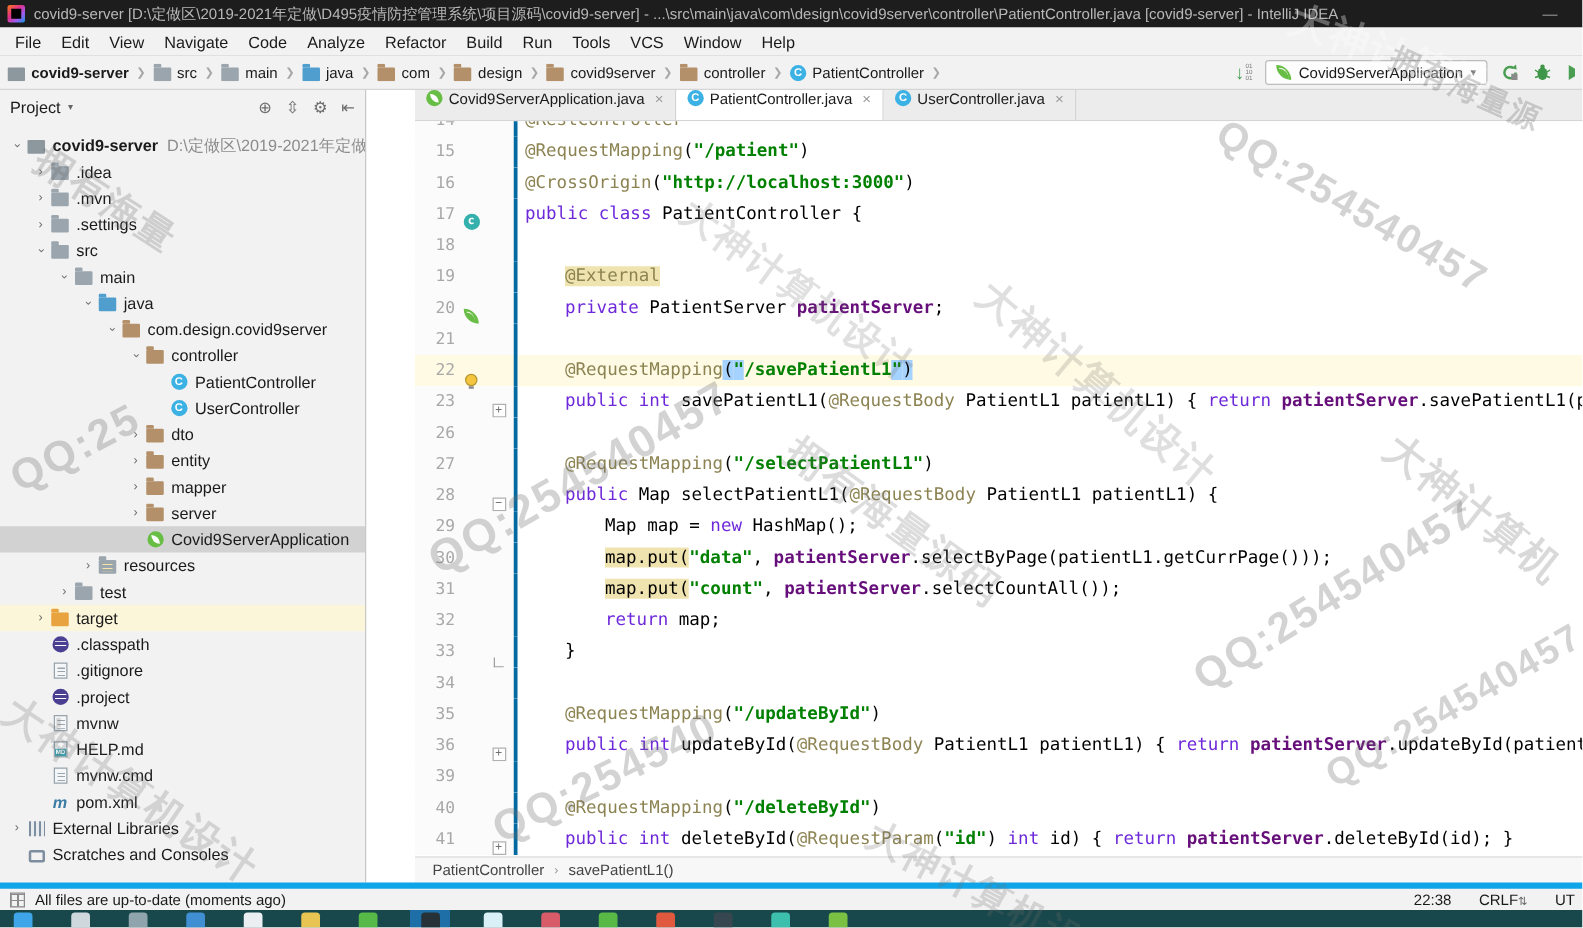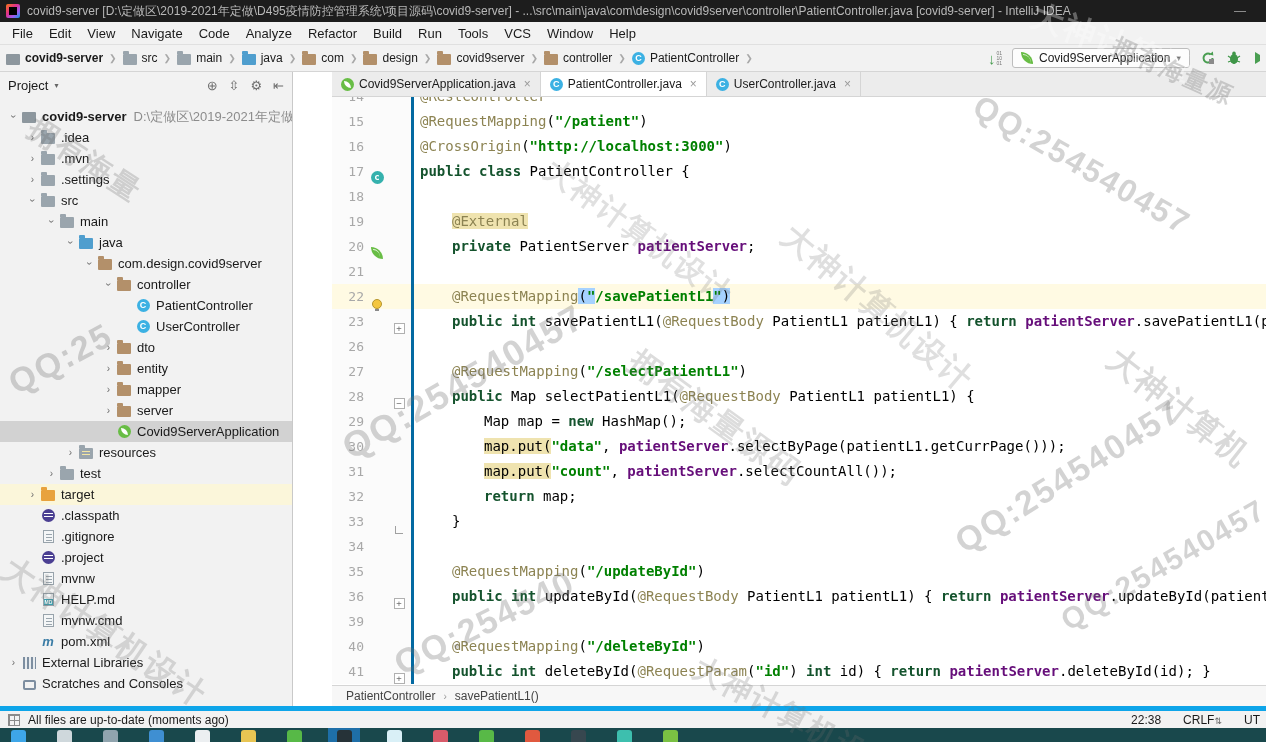--- a/index.html
+++ b/index.html
@@ -85,38 +85,38 @@
     background:#3f9fae; padding:0 1px; }
   .ti-maven { color:#3a7ca5; font-weight:bold; font-style:italic; font-size:13px; line-height:14px; }
   .ti-lib { width:13px; height:12px; margin-top:1px;
     background:repeating-linear-gradient(90deg,#7d8ea0 0 2px,#e8ecef 2px 4px); }
   .ti-scratch { width:13px; height:10px; border:2px solid #7d8ea0; border-radius:2px; margin-top:2px; }
 
   
   .editor { flex:1; display:flex; flex-direction:column; min-width:0; background:#fff; }
   .tabbar { height:25px; background:#ececec; display:flex; align-items:stretch;
     border-bottom:1px solid #d5d5d5; flex:none; }
-  .tab { display:flex; align-items:center; gap:5px; padding:0 9px; font-size:12px; color:#1a1a1a;
+  .tab { display:flex; gap:5px; padding:0 9px; font-size:12px; color:#1a1a1a;
     border-right:1px solid #d5d5d5; background:#ececec; }
   .tab.active { background:#fff; }
   .tab-close { color:#9a9a9a; font-size:12px; margin-left:3px; }
   .code-area { flex:1; overflow:hidden; position:relative; background:#fff; }
   .code-lines { margin-top:-13px; }
   .code-line { display:flex; height:25px; line-height:25px;
     font-family:"DejaVu Sans Mono", monospace; font-size:14px; white-space:pre; }
   .gutter { width:82px; flex:none; display:flex; align-items:flex-end; background:#fbfbfb;
     border-right:3px solid #0369a1; }
   .lnum { width:32px; text-align:right; color:#a8a8a8; font-size:13px; flex:none; }
   .gicon { width:26px; flex:none; display:flex; justify-content:center; align-items:center; }
   .gfold { width:18px; flex:none; display:flex; justify-content:center; align-items:center; }
   .code-text { flex:1; overflow:hidden; }
   .caret-row { background:#fffae3; }
   .caret-row .gutter { background:#fffae3; }
   .tok-pl { color:#000; }
-  .tok-kw { color:#14532d; font-weight:bold; }
+  .tok-kw { color:#6d28d9; font-weight:normal; }
   .tok-ann { color:#8c8352; }
   .tok-str { color:#008000; font-weight:bold; }
   .tok-fld { color:#660E7A; font-weight:bold; }
   .tok-annhl { color:#8c8352; background:#efe3af; }
   .tok-tan { color:#000; background:#efe3af; }
   .tok-hlbP { color:#000; background:#a6d2ff; }
   .tok-hlbS { color:#008000; font-weight:bold; background:#a6d2ff; }
   .g-class { width:13px; height:13px; border-radius:50%; background:#35b1ad; color:#fff;
     font-size:9px; font-weight:bold; text-align:center; line-height:13px; }
   .g-bean { width:12px; height:12px; background:#68bd45; border-radius:0 100% 0 100%; position:relative; }

